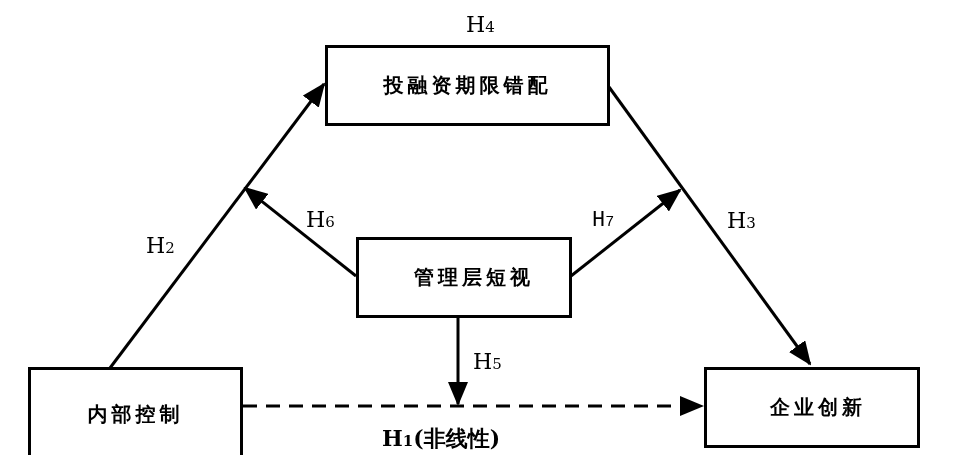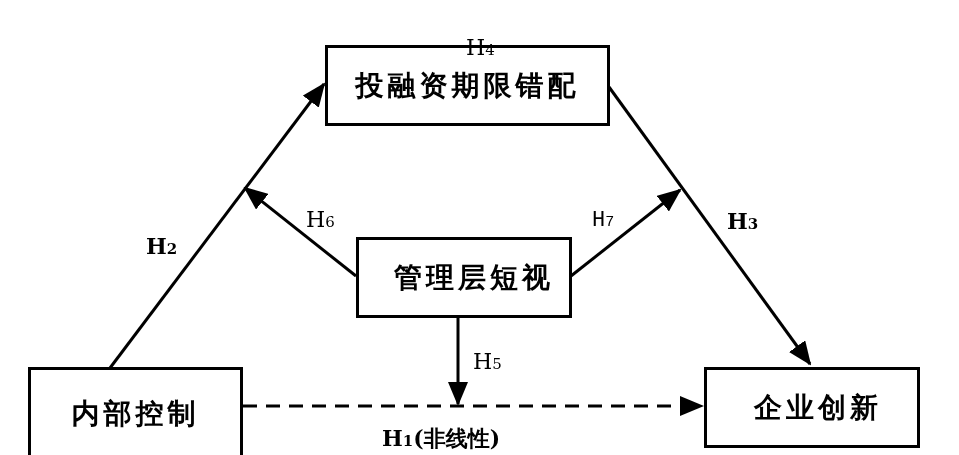--- a/index.html
+++ b/index.html
@@ -1,21 +1,21 @@
 <!DOCTYPE html>
 <html><head>
 <meta charset="utf-8">
 <style>
   html, body { margin: 0; padding: 0; background: #ffffff; }
   body { width: 959px; height: 455px; position: relative; overflow: hidden;
          font-family: "DejaVu Serif", "Liberation Serif", serif; color: #000; }
   svg { position: absolute; left: 0; top: 0; }
   .box { position: absolute; border: 3px solid #000; background: #fff; box-sizing: border-box;
          display: flex; align-items: center; justify-content: center;
-         font-size: 28px; font-weight: bold; letter-spacing: 4px; text-align: center; }
+         font-size: 20px; font-weight: bold; letter-spacing: 4px; text-align: center; }
   .lbl { position: absolute; font-size: 22px; white-space: nowrap; }
   .lbl sub { font-size: 15px; vertical-align: baseline; position: relative; top: 0; }
 </style>
 </head>
 <body>
 
 <svg width="959" height="455">
   <defs>
     <marker id="ah" markerWidth="10" markerHeight="10" refX="9" refY="5" orient="auto" markerUnits="userSpaceOnUse" viewBox="0 0 10 10">
       <path d="M0,0 L10,5 L0,10 z" fill="#000"></path>
@@ -38,33 +38,33 @@
 <div class="box" style="left:356px; top:237px; width:216px; height:81px; padding-left:20px;">
   <span>管理层短视</span>
 </div>
 <div class="box" style="left:28px; top:367px; width:215px; height:94px;">
   <span>内部控制</span>
 </div>
 <div class="box" style="left:704px; top:367px; width:216px; height:81px;padding-left:12px;">
   <span>企业创新</span>
 </div>
 
-<div class="lbl" style="left:466px; top:12px;margin-top:23px;">
+<div class="lbl" style="left:466px; top:12px;">
   <span>H</span><sub>4</sub>
 </div>
-<div class="lbl" style="left:146px; top:233px;font-weight:bold;">
+<div class="lbl" style="left:146px; top:233px;">
   <span>H</span><sub>2</sub>
 </div>
 <div class="lbl" style="left:306px; top:207px;">
   <span>H</span><sub>6</sub>
 </div>
 <div class="lbl" style="left:592px; top:208px;font-family:Liberation Mono, monospace;">
   <span>H</span><sub>7</sub>
 </div>
-<div class="lbl" style="left:727px; top:208px;font-weight:bold;">
+<div class="lbl" style="left:727px; top:208px;">
   <span>H</span><sub>3</sub>
 </div>
 <div class="lbl" style="left:473px; top:349px;">
   <span>H</span><sub>5</sub>
 </div>
 <div class="lbl" style="left:382px; top:424px;font-weight:bold;">
   <span>H</span><sub>1</sub><span>(非线性)</span>
 </div>
 
 </body></html>

